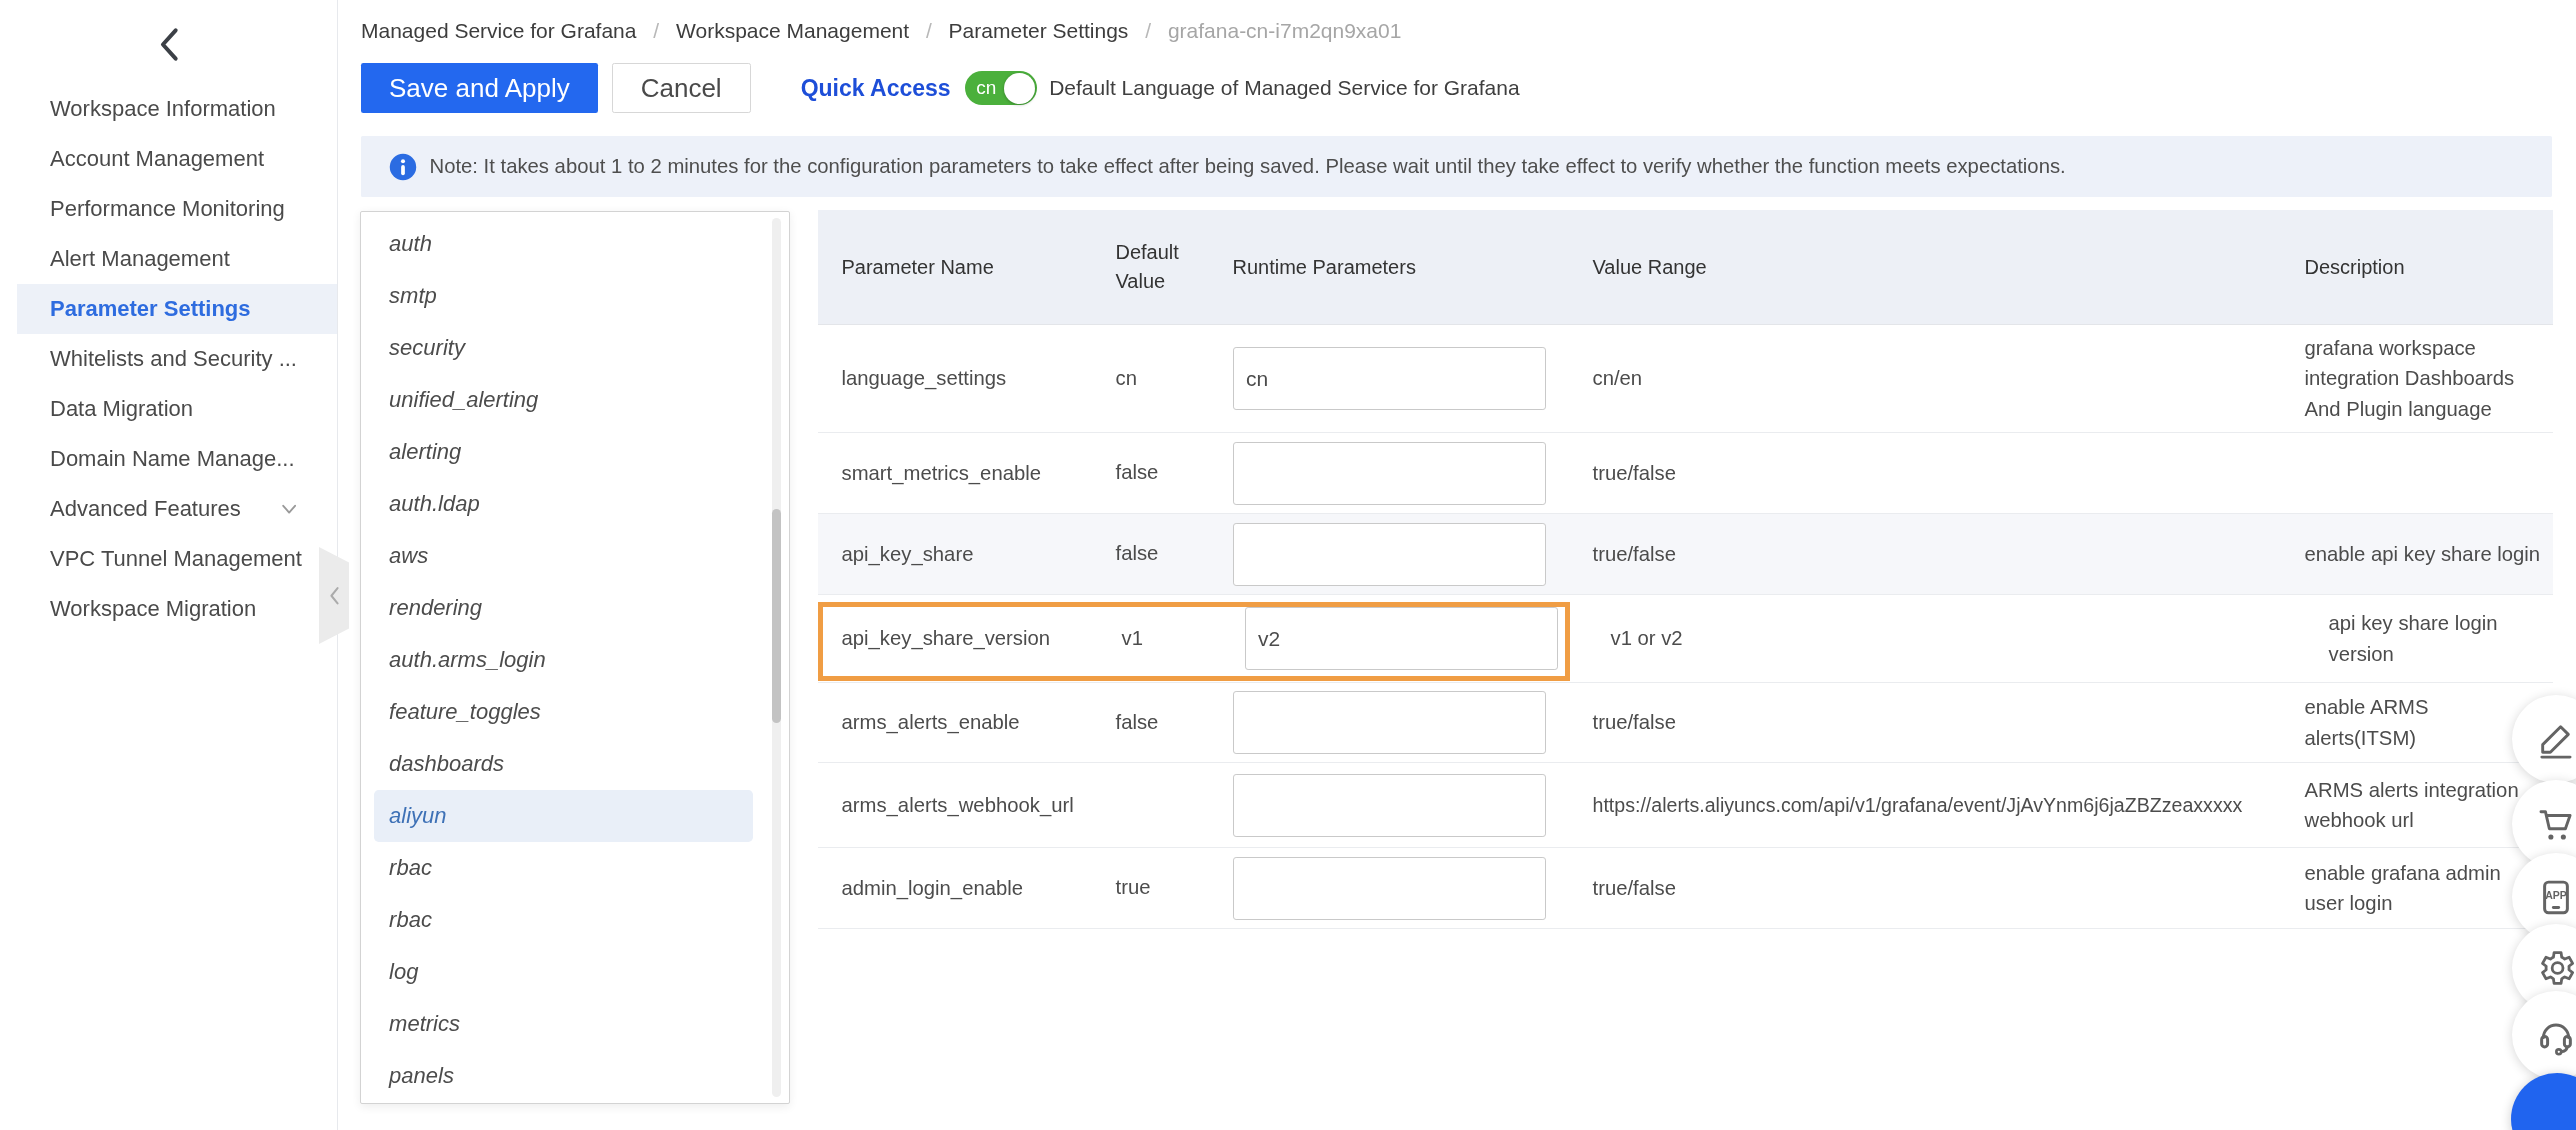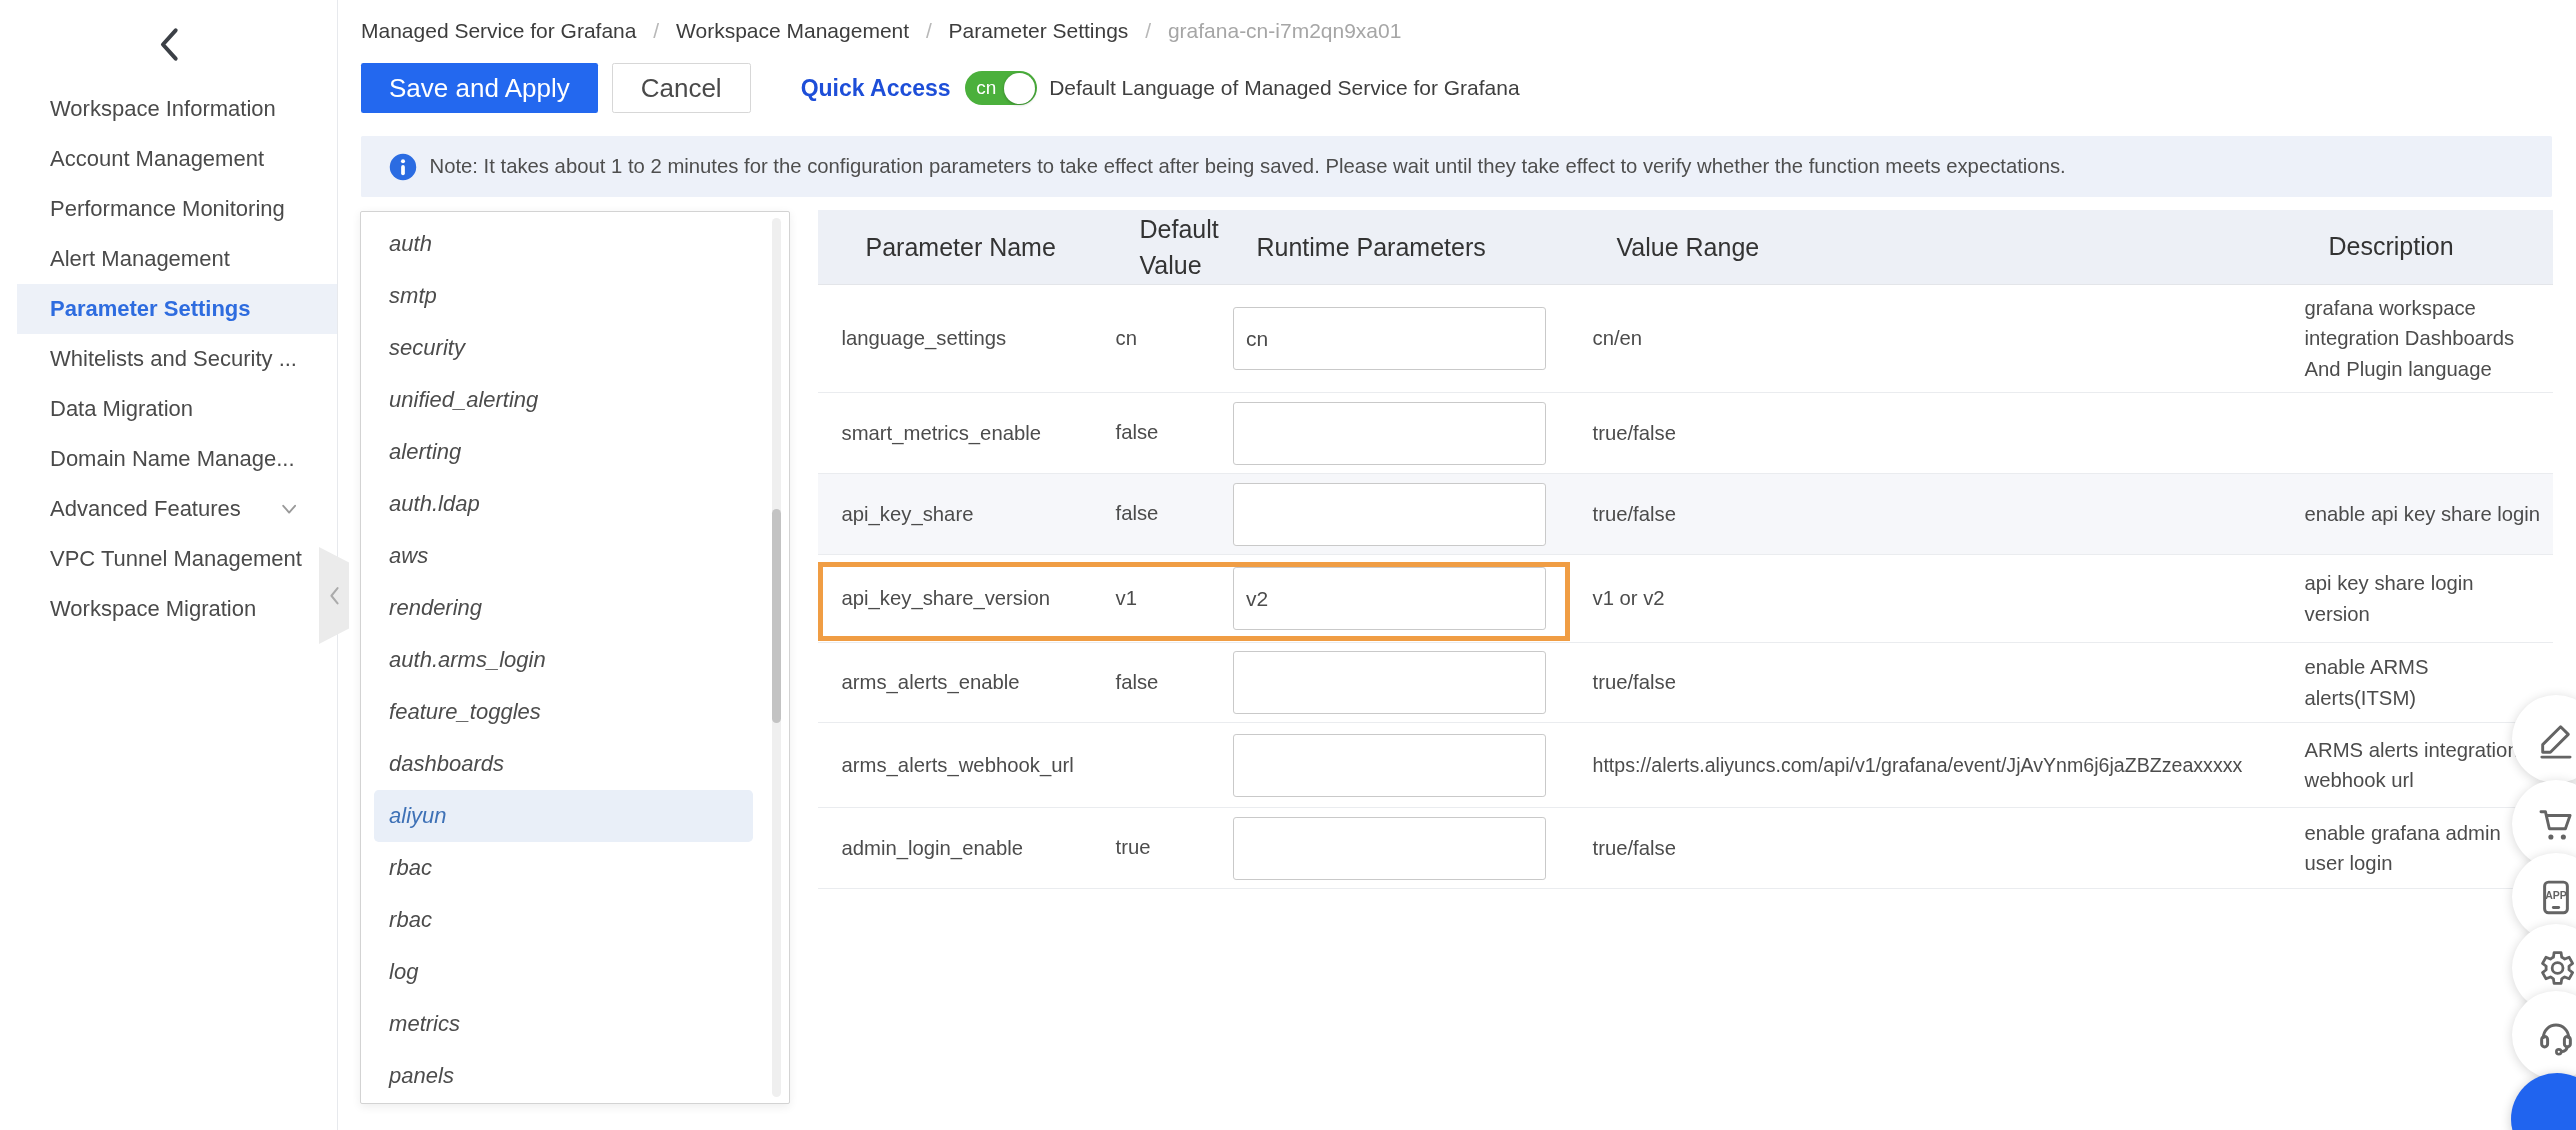--- a/index.html
+++ b/index.html
@@ -34,26 +34,26 @@
   .note{margin:22px 0 0 39px;width:2191px;height:61px;background:#edf1f9;border-radius:1.6px;display:flex;align-items:center;font-size:20.3px;color:#4e4e4e;}
   .info-icon{width:28px;height:28px;margin:0 12.5px 0 28px;flex:none;}
   
   .dropdown{position:absolute;left:38px;top:211px;width:430px;height:893px;background:#fff;border:1.6px solid #d3d3d3;border-radius:2px;box-shadow:0 2.3px 9.4px rgba(0,0,0,.07);padding-top:6.3px;z-index:2;font-style:italic;}
   .dd-item{height:52px;line-height:52px;margin:0 36px 0 12.5px;padding-left:15.6px;font-size:22px;color:#4c4c4c;border-radius:4.7px;cursor:pointer;white-space:nowrap;}
   .dd-item.selected{background:#e9eff8;color:#3e71b6;}
   .dd-track{position:absolute;right:7.8px;top:6.3px;bottom:6.3px;width:9.4px;background:#efefef;border-radius:4.7px;}
   .dd-thumb{position:absolute;right:7.8px;top:297px;width:9.4px;height:214px;background:#c3c3c3;border-radius:4.7px;cursor:pointer;}
   
   .param-table{position:absolute;left:496px;top:210px;width:1735px;font-size:20.3px;color:#4c4c4c;}
-  .t-header{display:flex;align-items:center;background:#edf0f6;height:75px;font-size:25px;color:#333;border-bottom:1.6px solid #e3e5e9;padding-left:24px;}
+  .t-header{display:flex;align-items:center;background:#edf0f6;height:115px;font-size:20px;color:#333;border-bottom:1.6px solid #e3e5e9;}
   .col{padding-left:23.5px;flex:none;}
   .c1{width:274px;} .c2{width:117px;line-height:1.45;} .c3{width:360px;} .c4{width:712px;} .c5{flex:1;padding-right:12.5px;line-height:1.5;}
   .t-row{display:flex;align-items:center;border-bottom:1.6px solid #eaecef;position:relative;background:#fff;}
   .t-row.shaded{background:#f6f7fa;}
-  .rh-1{height:108px;} .rh-2{height:81px;} .rh-3{height:81px;} .rh-4{height:88px;} .rh-5{height:80px;} .rh-6{height:85px;} .rh-7{height:81px;}
+  .rh-1{height:108px;} .rh-2{height:81px;} .rh-3{height:81px;} .rh-4{height:88px;gap:6px;} .rh-5{height:80px;} .rh-6{height:85px;} .rh-7{height:81px;}
   .param-input{width:313px;height:63px;border:1.6px solid #c9c9c9;border-radius:3.1px;font-size:21px;color:#4c4c4c;padding:0 12.5px;font-family:inherit;background:#fff;outline:none;}
   .url-cell{white-space:nowrap;font-size:19.6px;}
   .focus-ring{position:absolute;left:0;top:7px;width:752px;height:79px;border:5.5px solid #f09d44;pointer-events:none;}
   
   .fab{position:absolute;right:-23.5px;width:88px;height:88px;border-radius:50%;background:#fff;box-shadow:0 1.6px 11px rgba(0,0,0,.16);display:flex;align-items:center;justify-content:center;cursor:pointer;z-index:4;}
   .fab-blue{position:absolute;right:-26.6px;top:1073px;width:92px;height:92px;border-radius:50%;background:#2064ef;box-shadow:0 1.6px 11px rgba(0,0,0,.2);cursor:pointer;z-index:4;}
   .icon-svg{display:block;}
 </style>
 </head>
 <body>

